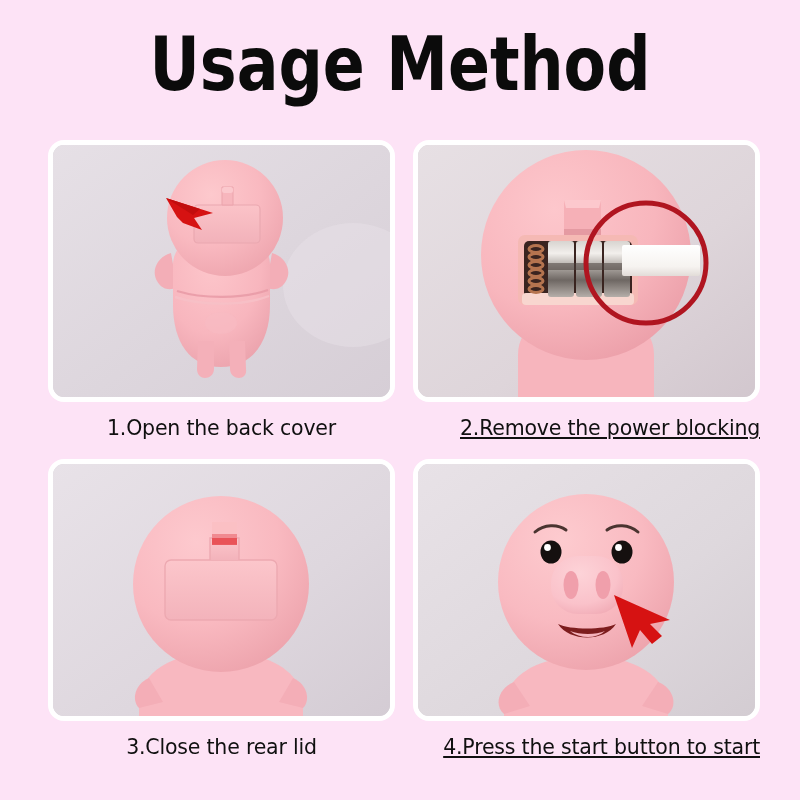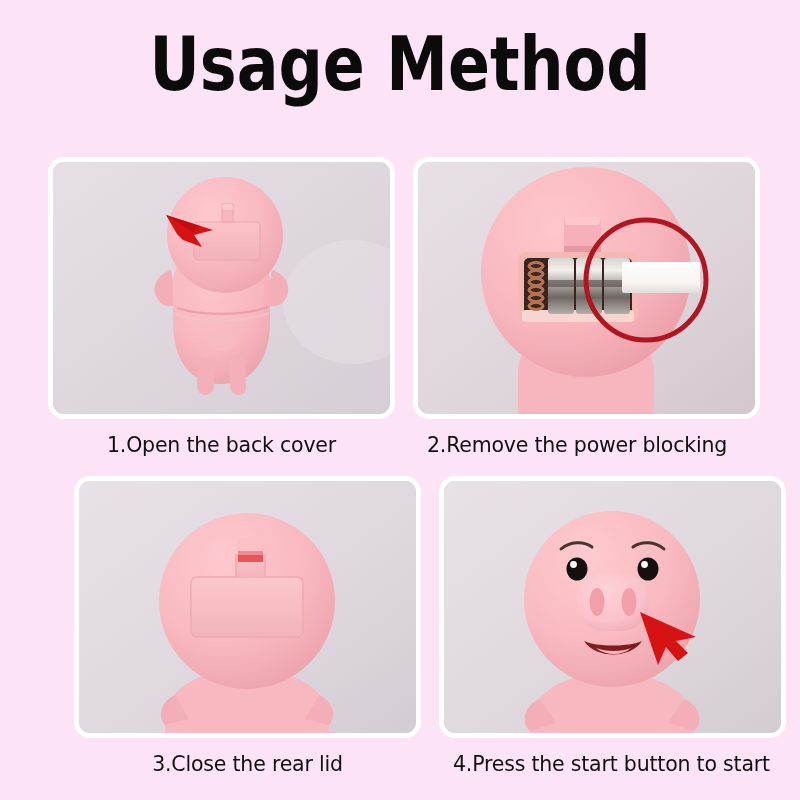--- a/index.html
+++ b/index.html
@@ -29,21 +29,21 @@
     font-size: 74px;
     font-weight: bold;
     letter-spacing: 0px;
     color: #0b0b0b;
     line-height: 84px;
     transform: scaleX(0.93);
     transform-origin: 50% 50%;
   }
   .grid {
     position: absolute;
-    top: 157px;
+    top: 140px;
     left: 48px;
     width: 712px;
   }
   .row {
     display: flex;
     gap: 18px;
   }
   .cell {
     width: 347px;
   }
@@ -66,30 +66,30 @@
     margin-top: 12px;
     font-size: 20.5px;
     color: #101010;
     line-height: 29px;
     letter-spacing: -0.2px;
   }
   .caption.center {
     text-align: center;
   }
   .caption.left {
-    text-align: left;
+    text-align: right;
     padding-left: 14px;
+    text-decoration: underline;
   }
   .caption .l2 {
     display: block;
     padding-left: 18px;
   }
   .row2 {
     margin-top: 16px;
-    margin-left: 26px;
   }
 </style>
 </head>
 <body>
 
 <div class="page">
 
   <div class="title">Usage Method</div>
 
   <div class="grid">

